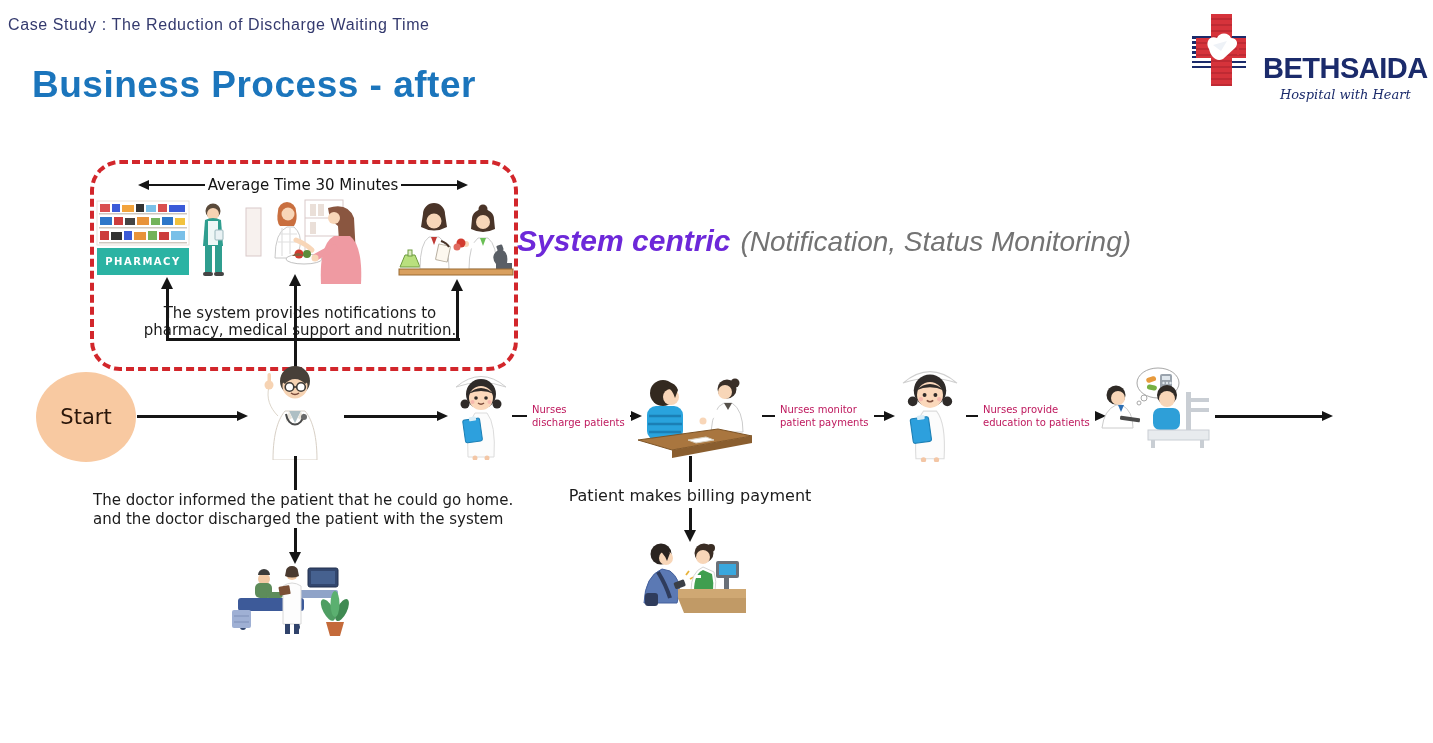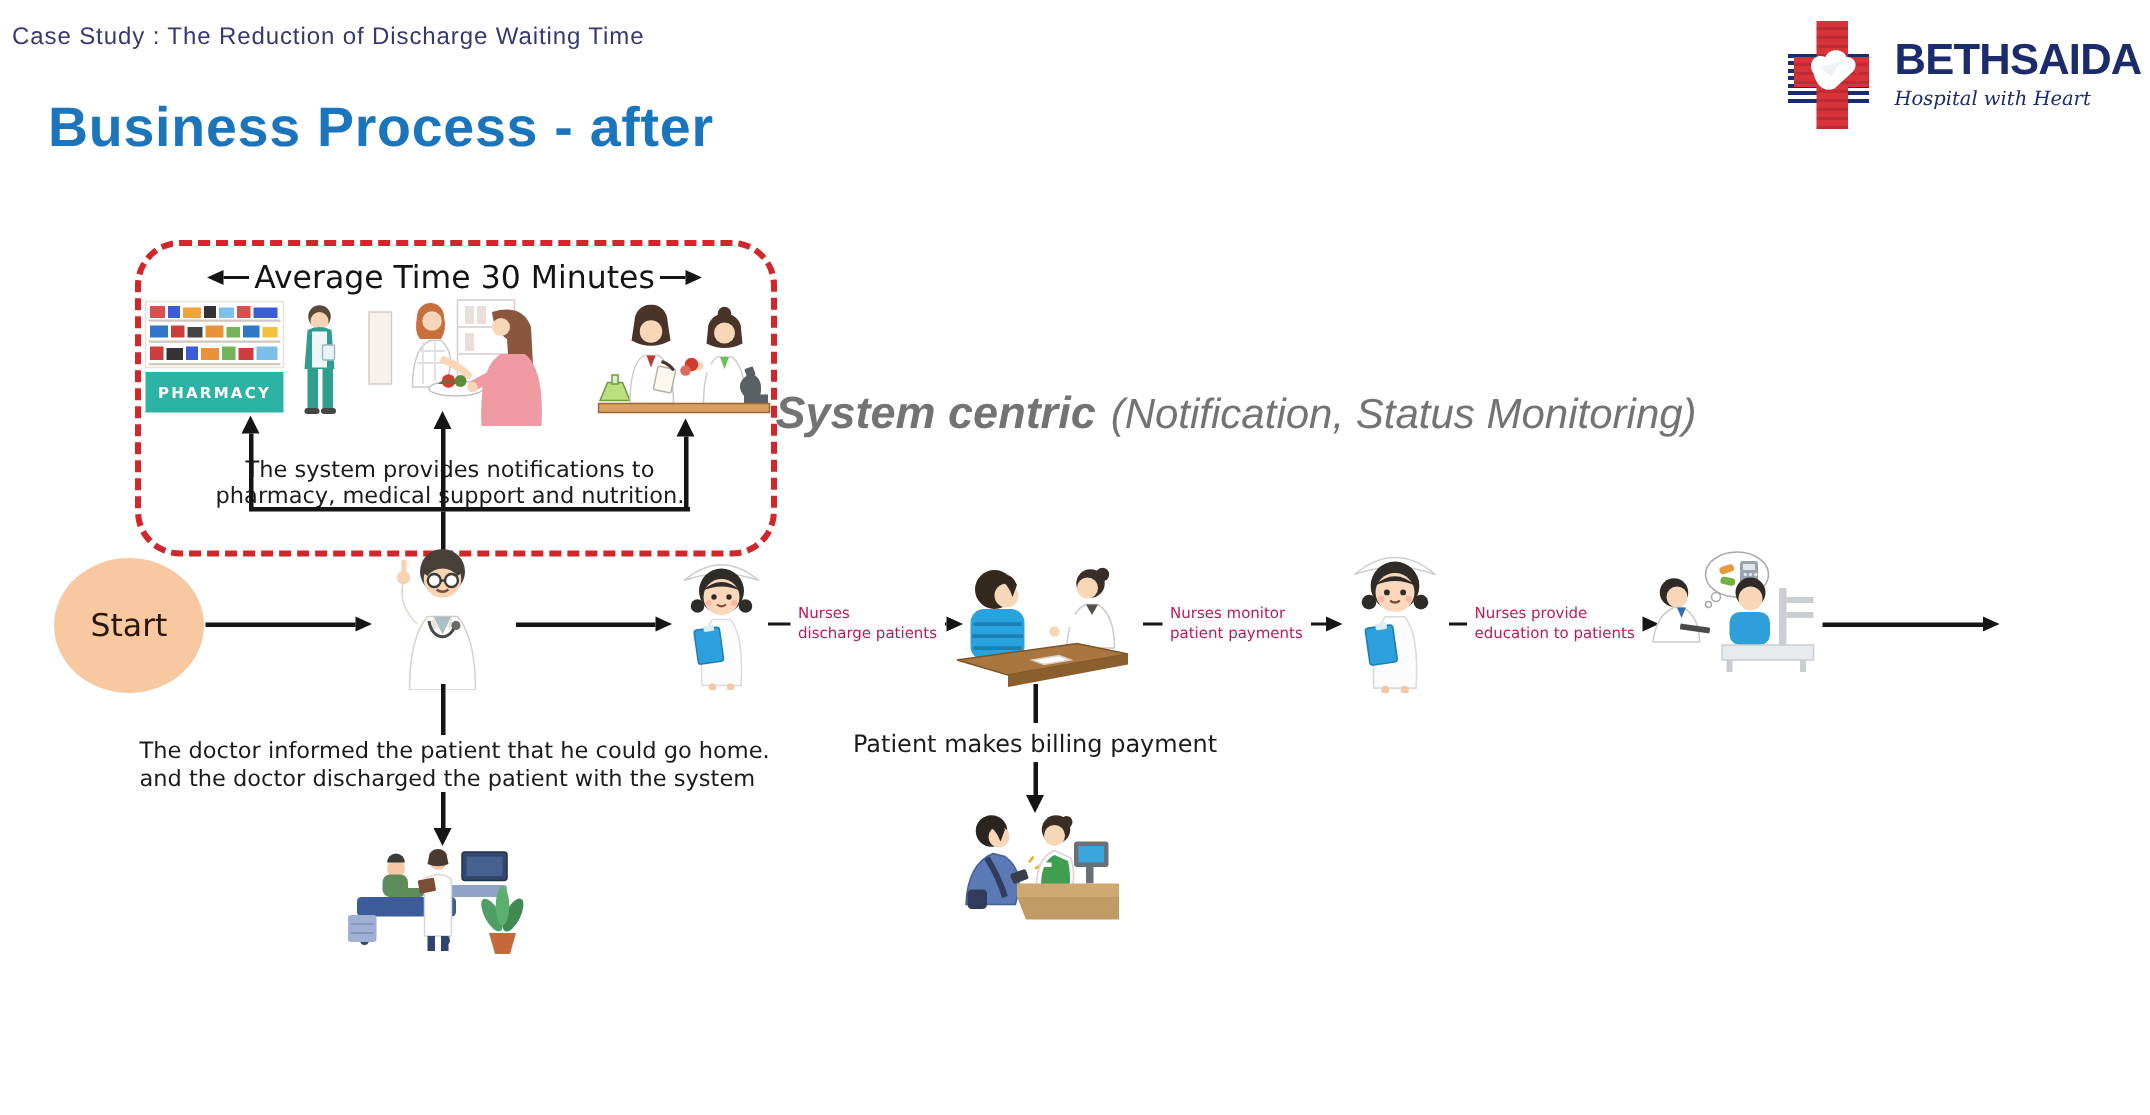--- a/index.html
+++ b/index.html
@@ -15,42 +15,42 @@
   
   .logo{position:absolute;left:1192px;top:14px;display:flex;align-items:flex-start;gap:9px;}
   .logo-mark{position:relative;width:62px;height:72px;flex:none;}
   .logo-blue{position:absolute;left:0;top:22px;width:54px;height:33px;
              background:repeating-linear-gradient(180deg,#1b2b6b 0 2.5px,#ffffff 2.5px 5px);}
   .logo-cross-v{position:absolute;left:19px;top:0;width:21px;height:72px;
                 background:repeating-linear-gradient(180deg,#d6333b 0 4px,#bf2a33 4px 6px);}
   .logo-cross-h{position:absolute;left:4px;top:24px;width:50px;height:20px;
                 background:repeating-linear-gradient(180deg,#d6333b 0 4px,#bf2a33 4px 6px);}
   .logo-dove{position:absolute;left:9px;top:17px;}
-  .logo-text{display:flex;flex-direction:column;margin-top:12px;}
+  .logo-text{display:flex;flex-direction:column;align-items:center;margin-top:40px;}
   .logo-name{font-family:"Liberation Sans",sans-serif;font-weight:bold;font-size:29px;
              letter-spacing:-.5px;color:#1b2b6b;line-height:1;}
   .logo-tagline{font-family:"DejaVu Serif",serif;font-style:italic;font-size:13px;
                 color:#1b2b6b;margin-top:4px;}
 
   
   .dash-box{position:absolute;left:90px;top:160px;width:420px;height:203px;
             border:4px dashed #d2262b;border-radius:30px;}
   .avg-arrow{position:absolute;left:138px;top:176px;width:330px;height:18px;
              display:flex;align-items:center;}
   .avg-arrow .ln{flex:1;height:2.5px;background:#151515;}
-  .avg-label{font-size:21px;color:#141414;padding:0 3px;white-space:nowrap;}
+  .avg-label{font-size:15px;color:#141414;padding:0 3px;white-space:nowrap;}
 
   .note{position:absolute;left:100px;width:400px;text-align:center;font-size:15px;
         color:#1b1b1b;white-space:nowrap;}
   .bracket{position:absolute;left:166px;top:338px;width:294px;height:3px;background:#151515;}
 
   
   .sys{position:absolute;left:517px;top:224px;display:flex;align-items:baseline;
        font-family:"Liberation Sans",sans-serif;font-style:italic;white-space:nowrap;}
-  .sys-title{font-weight:bold;font-size:30px;color:#737373;margin-top:35px;}
+  .sys-title{font-weight:bold;font-size:30px;color:#6d28d9;}
   .sys-sub{font-size:28px;color:#737373;margin-left:10px;text-align:center;}
 
   
   .tri-r{width:0;height:0;border-top:5.5px solid transparent;border-bottom:5.5px solid transparent;
          border-left:11px solid #151515;flex:none;}
   .tri-l{width:0;height:0;border-top:5.5px solid transparent;border-bottom:5.5px solid transparent;
          border-right:11px solid #151515;flex:none;}
   .tri-u{width:0;height:0;border-left:6.5px solid transparent;border-right:6.5px solid transparent;
          border-bottom:12px solid #151515;flex:none;}
   .tri-d{width:0;height:0;border-left:6.5px solid transparent;border-right:6.5px solid transparent;

